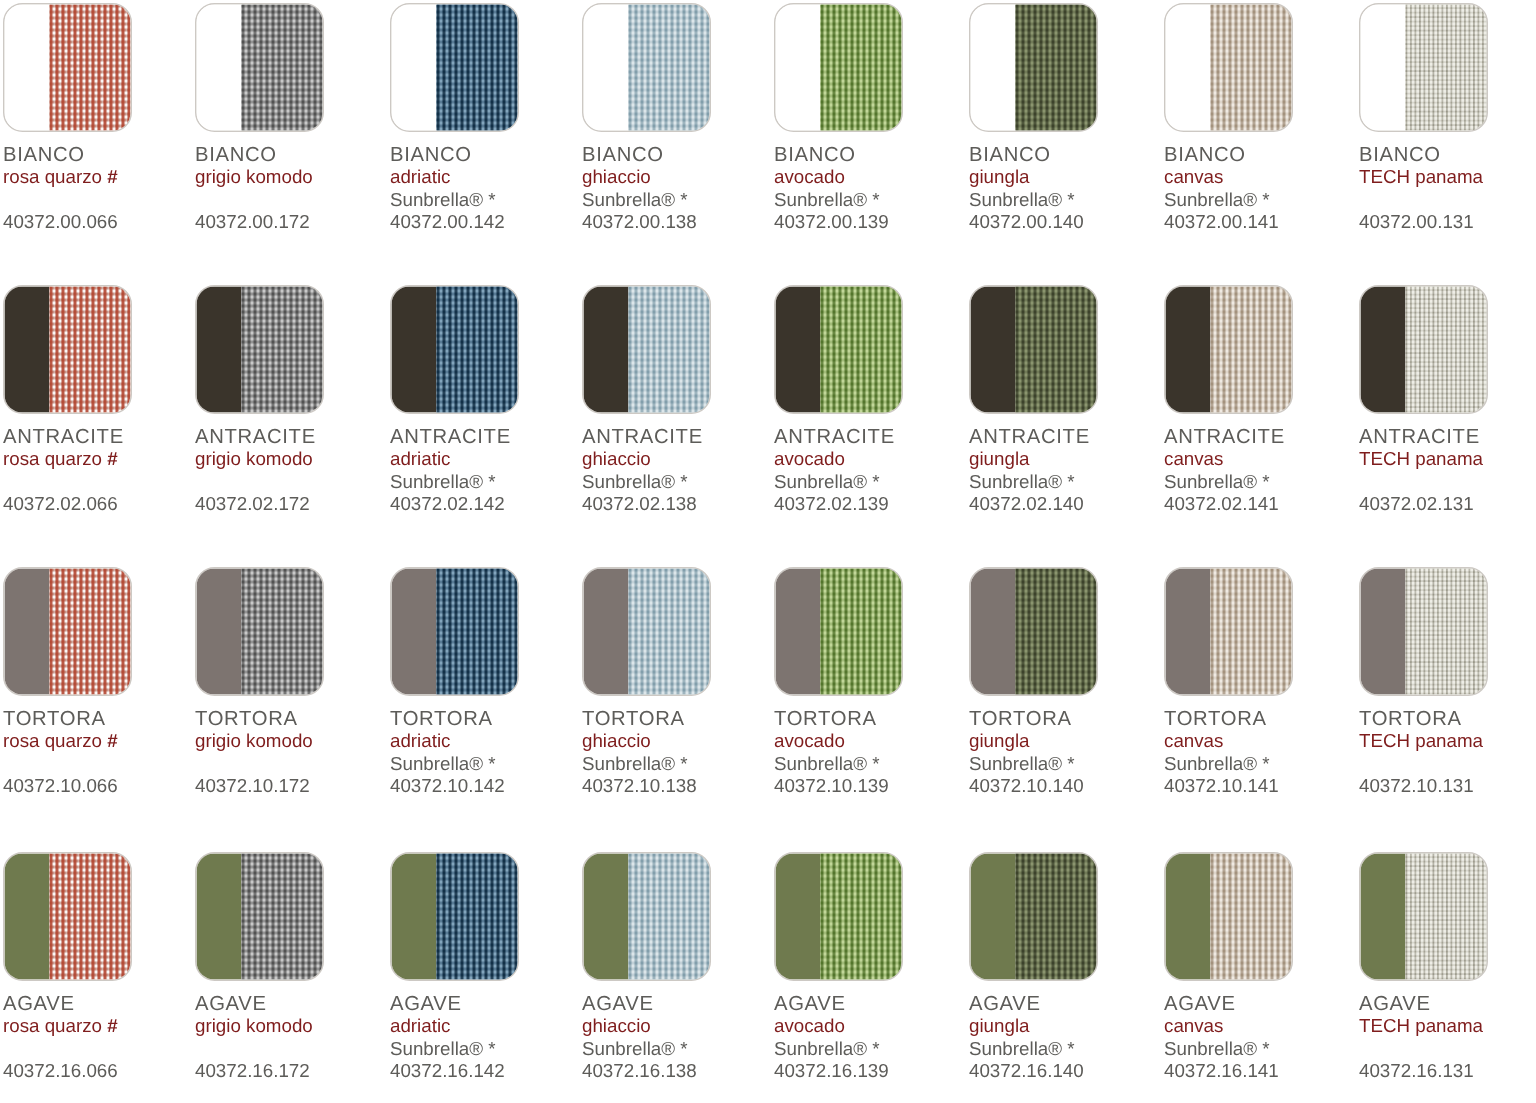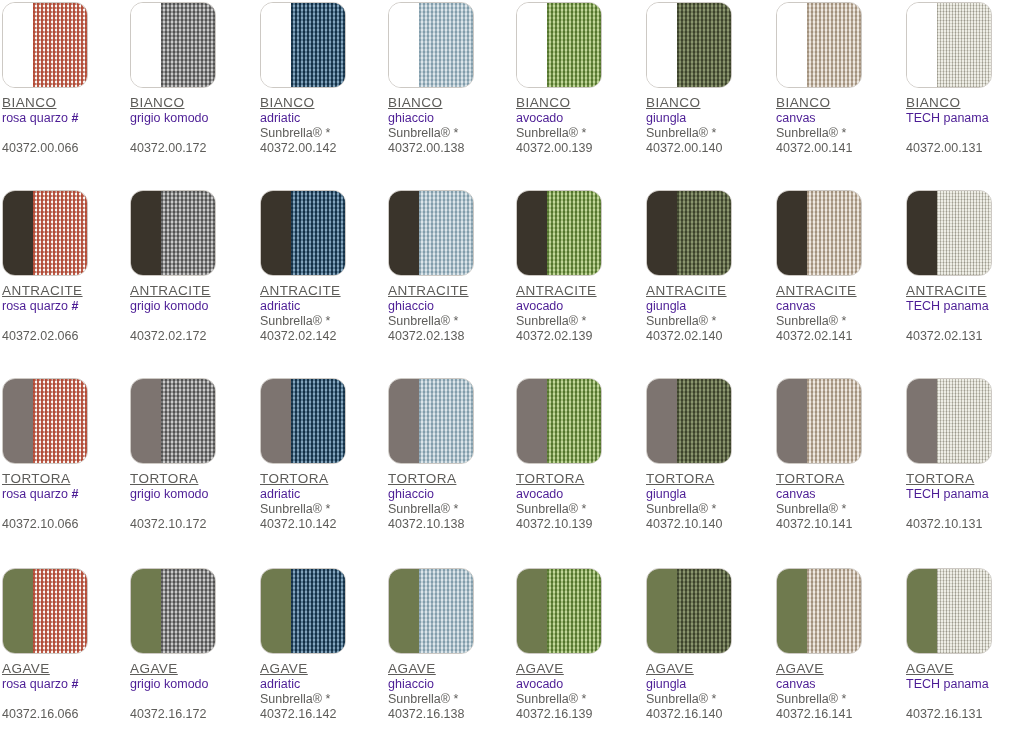--- a/index.html
+++ b/index.html
@@ -95,26 +95,25 @@
     background-size:3px 3px,3px 3px,9px 9px,9px 9px;
   }
   
   .caption{margin-top:7px;}
   .base-name{
     font-size:13.5px;
     letter-spacing:.45px;
     line-height:16px;
     color:#5d5c59;
     white-space:nowrap;
-    text-decoration:underline;
   }
   .fab-name{
     font-size:12.5px;
     line-height:15px;
-    color:#4c1d95;
+    color:#7f1d1d;
     white-space:nowrap;
   }
   .fab-name .hash{font-weight:bold;}
   .brand{
     font-size:12.5px;
     line-height:15px;
     color:#5d5c59;
     white-space:nowrap;
     min-height:15px;
   }

